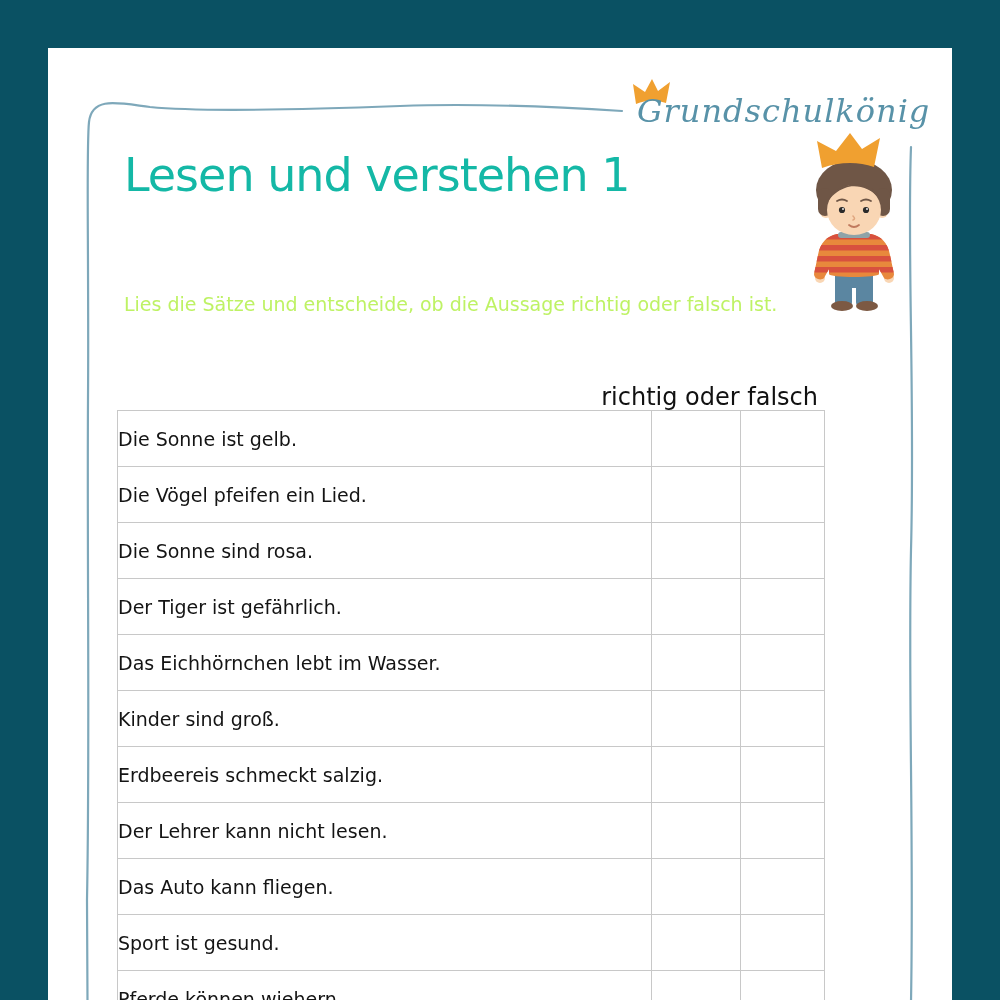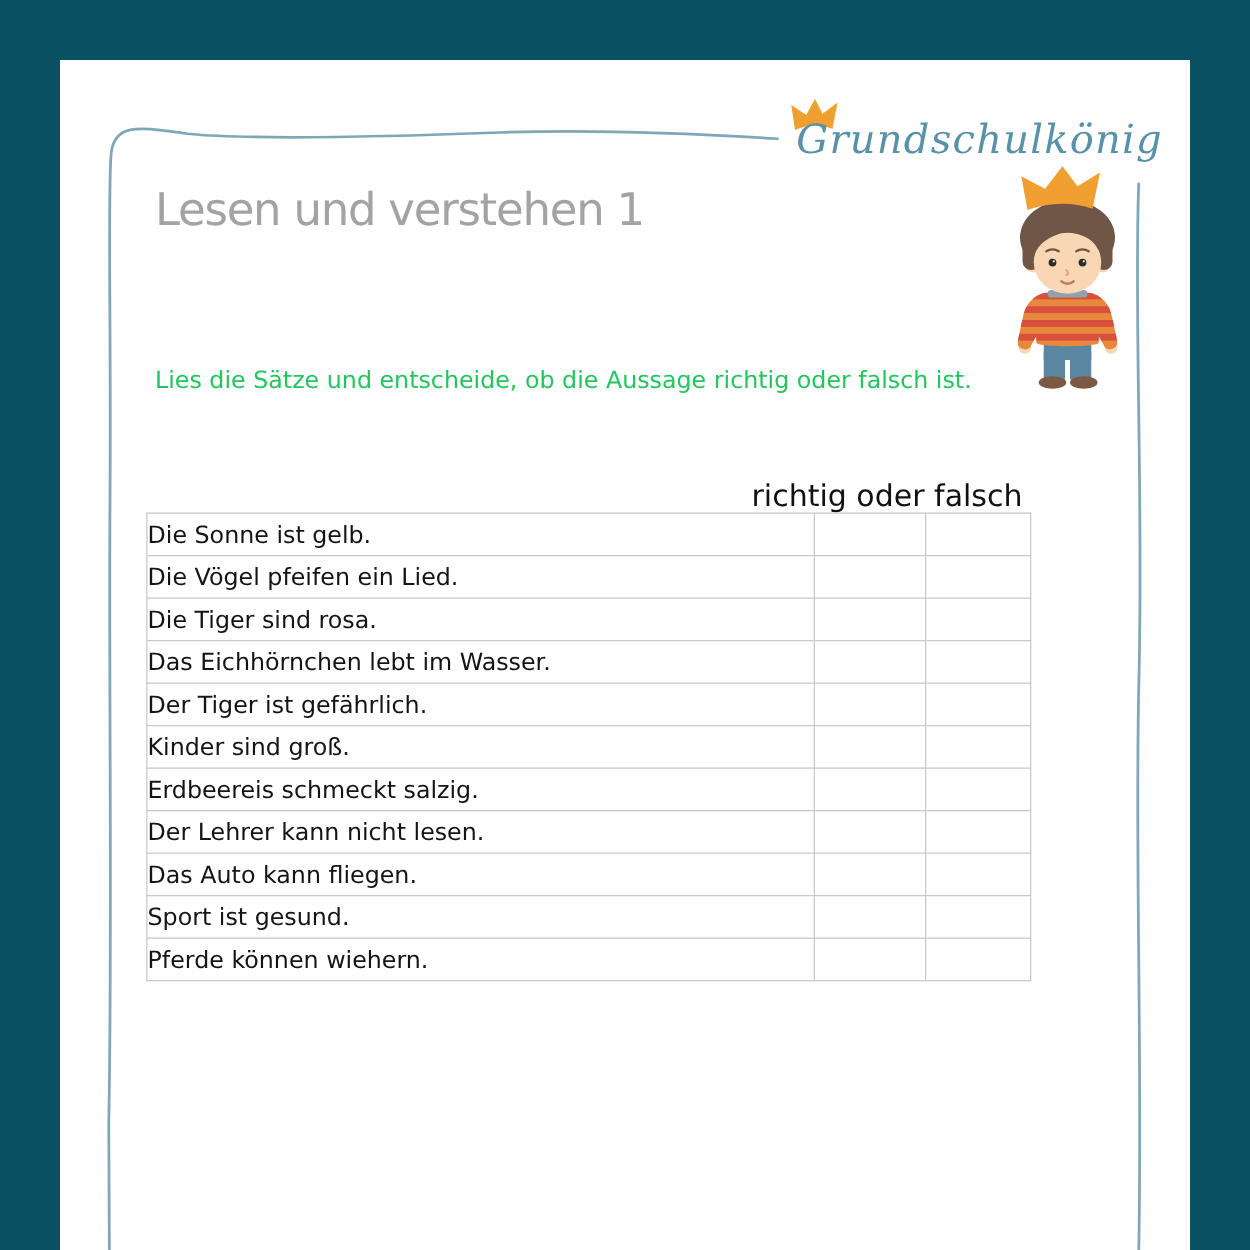--- a/index.html
+++ b/index.html
@@ -25,48 +25,48 @@
     font-size:32px;
     letter-spacing:1px;
     color:#5892a8;
     white-space:nowrap;
   }
   .logo-crown{
     position:absolute;left:630px;top:76px;width:44px;height:32px;
   }
   .title{
     position:absolute;left:124px;top:148px;
-    font-size:36px;
+    font-size:46px;
     letter-spacing:-1px;
-    color:#a3a3a3;
+    color:#14b8a6;
     white-space:nowrap;
   }
   .instruction{
     position:absolute;left:124px;top:293px;
     font-size:19px;
-    color:#22c55e;
+    color:#bef264;
     white-space:nowrap;
   }
   .table-header{
     position:absolute;right:182px;top:383px;
     font-size:24px;
     color:#111;
     white-space:nowrap;
   }
   .boy{
     position:absolute;left:805px;top:128px;width:100px;height:185px;
   }
   table.sentences{
     position:absolute;left:117px;top:410px;width:707px;
     border-collapse:collapse;
     table-layout:fixed;
   }
   table.sentences td{
     border:1px solid #c8c8c8;
-    height:34px;
+    height:56px;
     box-sizing:border-box;
     padding:0;
   }
   td.sentence{
     width:534px;
     padding-left:9px;
     font-size:19px;
     color:#141414;
     vertical-align:middle;
     white-space:nowrap;
@@ -160,31 +160,31 @@
         <td class="sentence">Die Sonne ist gelb.</td>
         <td class="answer-r"></td>
         <td class="answer-f"></td>
       </tr>
       <tr>
         <td class="sentence">Die Vögel pfeifen ein Lied.</td>
         <td class="answer-r"></td>
         <td class="answer-f"></td>
       </tr>
       <tr>
-        <td class="sentence">Die Tiger sind rosa.</td>
+        <td class="sentence">Die Sonne sind rosa.</td>
+        <td class="answer-r"></td>
+        <td class="answer-f"></td>
+      </tr>
+      <tr>
+        <td class="sentence">Der Tiger ist gefährlich.</td>
         <td class="answer-r"></td>
         <td class="answer-f"></td>
       </tr>
       <tr>
         <td class="sentence">Das Eichhörnchen lebt im Wasser.</td>
-        <td class="answer-r"></td>
-        <td class="answer-f"></td>
-      </tr>
-      <tr>
-        <td class="sentence">Der Tiger ist gefährlich.</td>
         <td class="answer-r"></td>
         <td class="answer-f"></td>
       </tr>
       <tr>
         <td class="sentence">Kinder sind groß.</td>
         <td class="answer-r"></td>
         <td class="answer-f"></td>
       </tr>
       <tr>
         <td class="sentence">Erdbeereis schmeckt salzig.</td>

